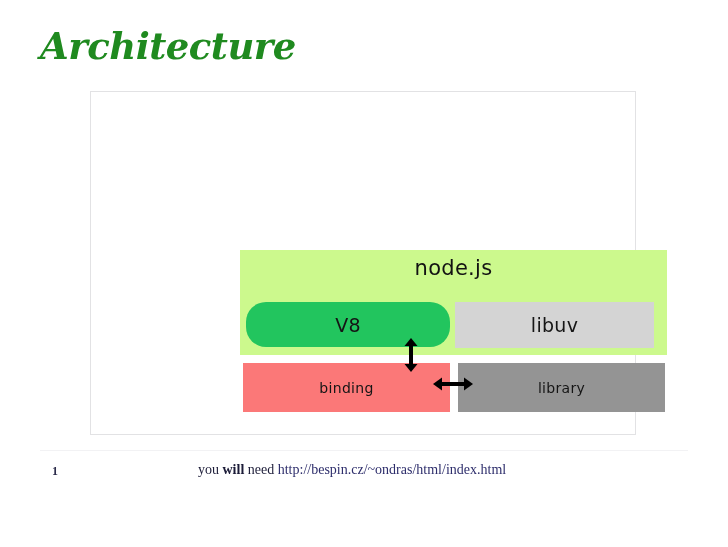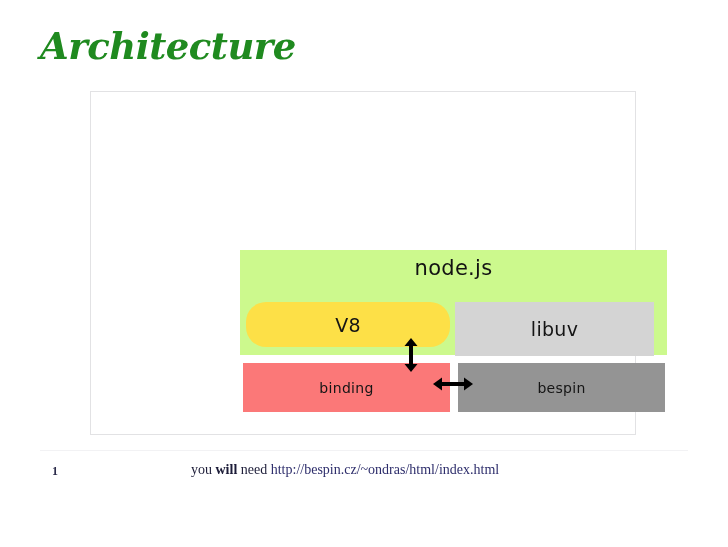--- a/index.html
+++ b/index.html
@@ -69,29 +69,29 @@
     color: #121212;
     letter-spacing: 0.3px;
   }
 
   .v8-box {
     position: absolute;
     left: 6px;
     top: 52px;
     width: 204px;
     height: 45px;
-    background: #fde047;
+    background: #22c55e;
     border-radius: 20px;
   }
   .libuv-box {
     position: absolute;
     left: 215px;
     top: 52px;
     width: 199px;
-    height: 54px;
+    height: 46px;
     background: #d4d4d4;
   }
   .binding-box {
     position: absolute;
     left: 3px;
     top: 113px;
     width: 207px;
     height: 49px;
     background: #fb7878;
   }
@@ -149,21 +149,21 @@
     position: absolute;
     left: 52px;
     top: 464px;
     font-family: "Liberation Serif", serif;
     font-size: 12px;
     font-weight: bold;
     color: #2b2b4a;
   }
   #footer-note {
     position: absolute;
-    left: 191px;
+    left: 198px;
     top: 462px;
     font-family: "Liberation Serif", serif;
     font-size: 14px;
     color: #1c1c38;
     white-space: nowrap;
   }
   #footer-note .strong { font-weight: bold; }
   #footer-url {
     color: #2d2d6b;
   }
@@ -187,21 +187,21 @@
 
     <div class="libuv-box">
       <div class="box-label">libuv</div>
     </div>
 
     <div class="binding-box">
       <div class="box-label small">binding</div>
     </div>
 
     <div class="library-box">
-      <div class="box-label small">bespin</div>
+      <div class="box-label small">library</div>
     </div>
 
     <svg id="arrow-vertical" viewBox="0 0 18 34">
       <rect x="7" y="5" width="4" height="24" fill="#000000"></rect>
       <polygon points="9,0 2.5,8 15.5,8" fill="#000000"></polygon>
       <polygon points="9,34 2.5,26 15.5,26" fill="#000000"></polygon>
     </svg>
 
     <svg id="arrow-horizontal" viewBox="0 0 40 18">
       <rect x="6" y="7" width="28" height="4" fill="#000000"></rect>

